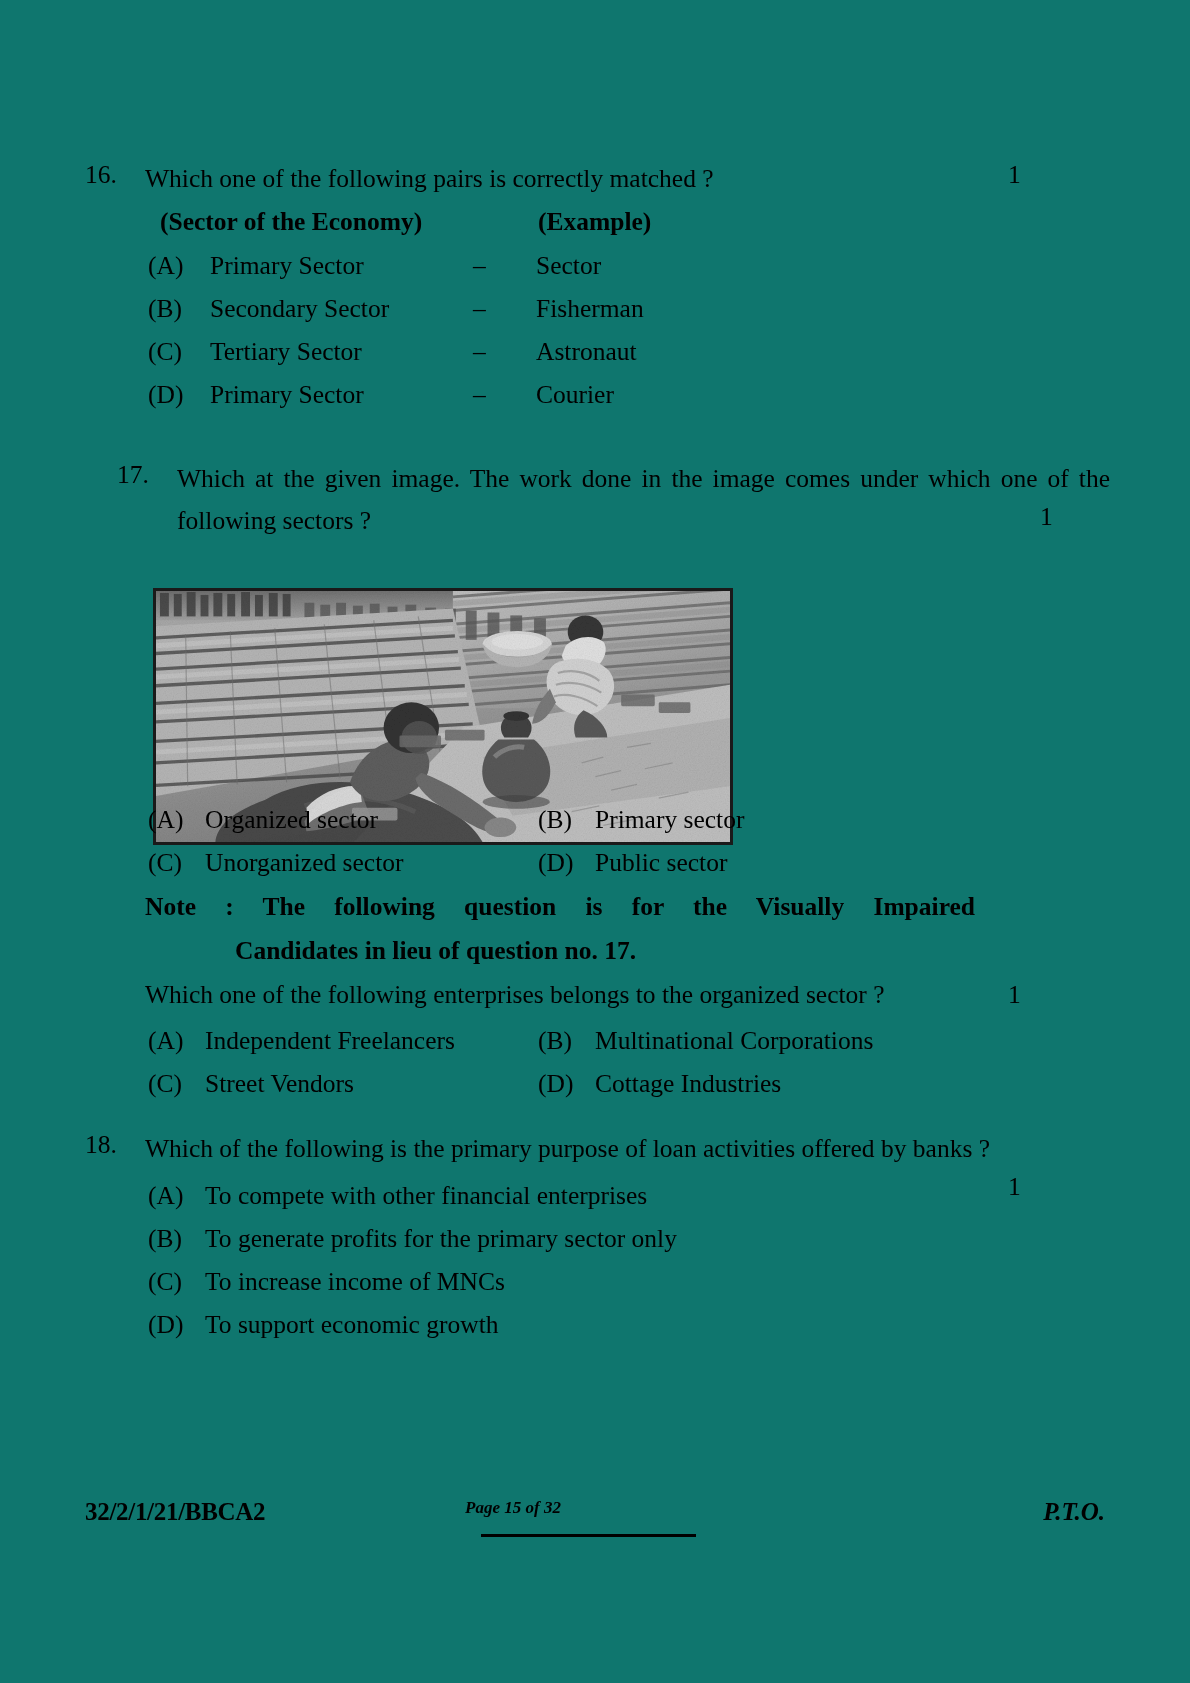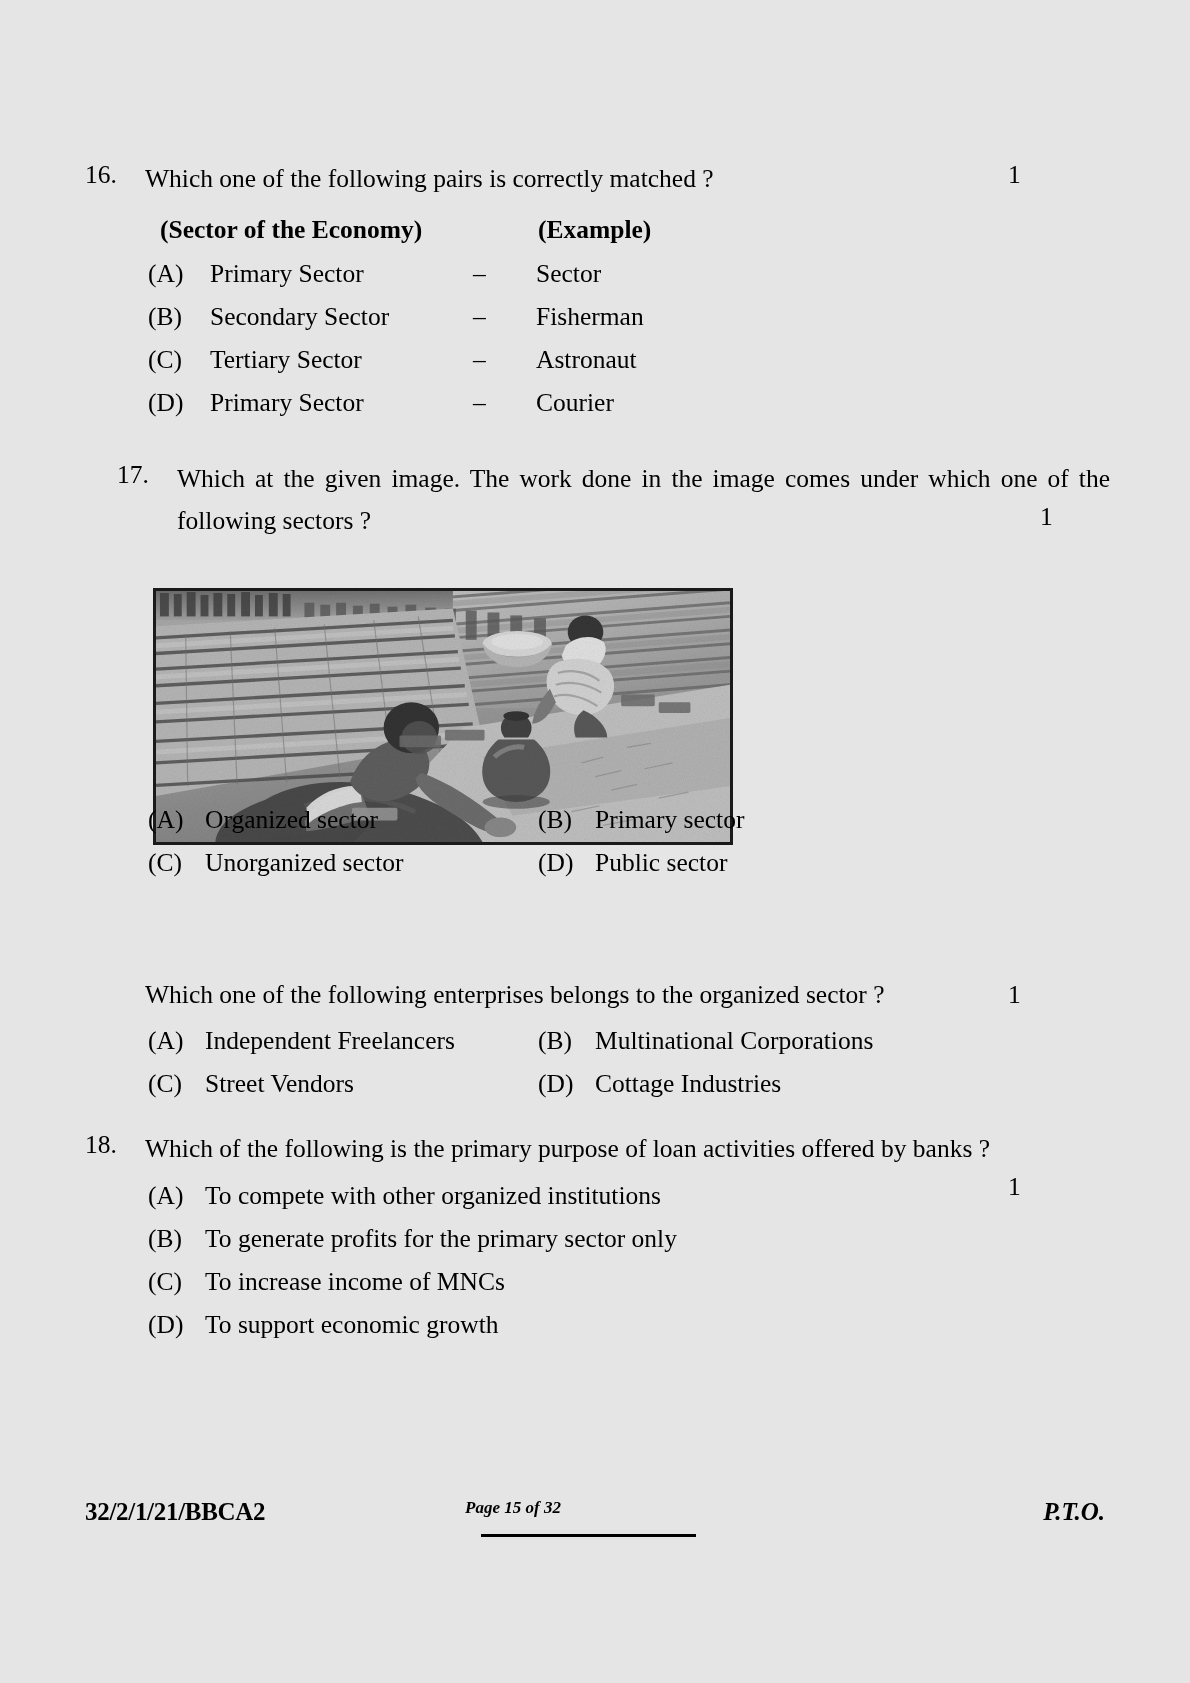--- a/index.html
+++ b/index.html
@@ -9,21 +9,21 @@
     background: #ffffff;
   }
   body {
     font-family: "Liberation Serif", "DejaVu Serif", serif;
     color: #000000;
   }
   .page {
     position: relative;
     width: 1190px;
     height: 1683px;
-    background: #e5e5e5;
+    background: #0f766e;
     overflow: hidden;
   }
 
   
   .qblock {
     position: absolute;
     left: 0;
     width: 1190px;
   }
   .qrow {
@@ -190,21 +190,21 @@
 <div class="page">
 
   <div class="qblock" style="top:158px;">
 
     <div class="qrow">
       <span class="qnum">16.</span>
       <div class="qtext nojust">Which one of the following pairs is correctly matched ?</div>
       <span class="marks" style="top:0;">1</span>
     </div>
 
-    <div class="mhead" style="margin-top:8px;">
+    <div class="mhead" style="margin-top:0;">
       <span class="h1">(Sector of the Economy)</span>
       <span class="h2">(Example)</span>
     </div>
 
     <div class="mrow">
       <span class="ml">(A)</span>
       <span class="mc1">Primary Sector</span>
       <span class="dash">–</span>
       <span class="mc2">Sector</span>
     </div>
@@ -437,20 +437,24 @@
       <span class="opttext col2">Primary sector</span>
     </div>
     <div class="opt">
       <span class="optlabel">(C)</span>
       <span class="opttext">Unorganized sector</span>
       <span class="optlabel col2">(D)</span>
       <span class="opttext col2">Public sector</span>
     </div>
   </div>
 
+  <div class="qblock noteblock" style="top:885px;">
+    <div class="noteline1">Note : The following question is for the Visually Impaired</div>
+    <div class="noteline2">Candidates in lieu of question no. 17.</div>
+  </div>
 
   <div class="qblock" style="top:974px;">
     <div class="qrow">
       <div class="qtext nojust" style="margin-right:215px;">Which one of the following enterprises belongs to the organized sector ?</div>
       <span class="marks" style="top:4px;">1</span>
     </div>
     <div class="opt" style="margin-top:3px;">
       <span class="optlabel">(A)</span>
       <span class="opttext">Independent Freelancers</span>
       <span class="optlabel col2">(B)</span>
@@ -466,21 +470,21 @@
 
   <div class="qblock" style="top:1128px;">
     <div class="qrow">
       <span class="qnum">18.</span>
       <div class="qtext">Which of the following is the primary purpose of loan activities offered by banks ?</div>
       <span class="marks" style="top:42px;">1</span>
     </div>
 
     <div class="opt" style="margin-top:4px;">
       <span class="optlabel">(A)</span>
-      <span class="opttext">To compete with other organized institutions</span>
+      <span class="opttext">To compete with other financial enterprises</span>
     </div>
     <div class="opt">
       <span class="optlabel">(B)</span>
       <span class="opttext">To generate profits for the primary sector only</span>
     </div>
     <div class="opt">
       <span class="optlabel">(C)</span>
       <span class="opttext">To increase income of MNCs</span>
     </div>
     <div class="opt">

